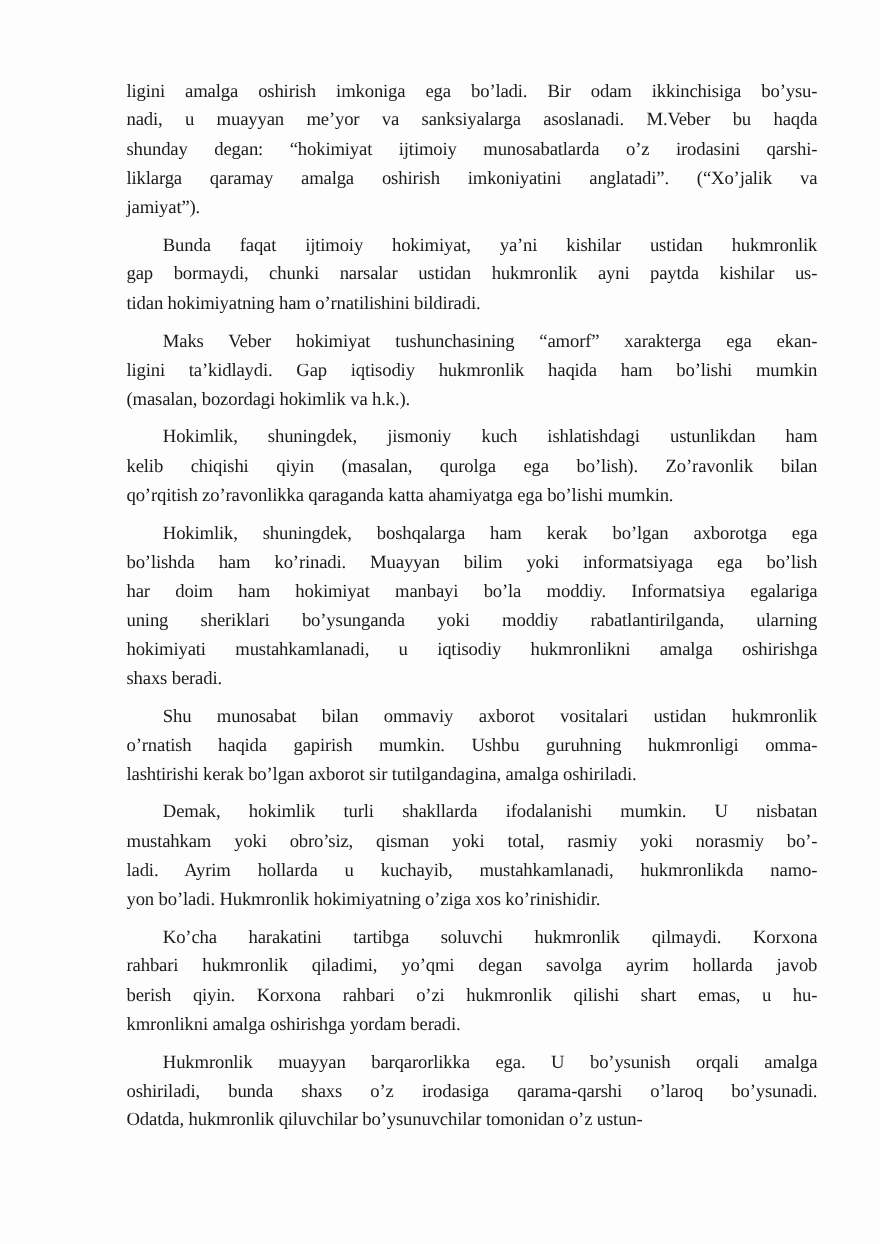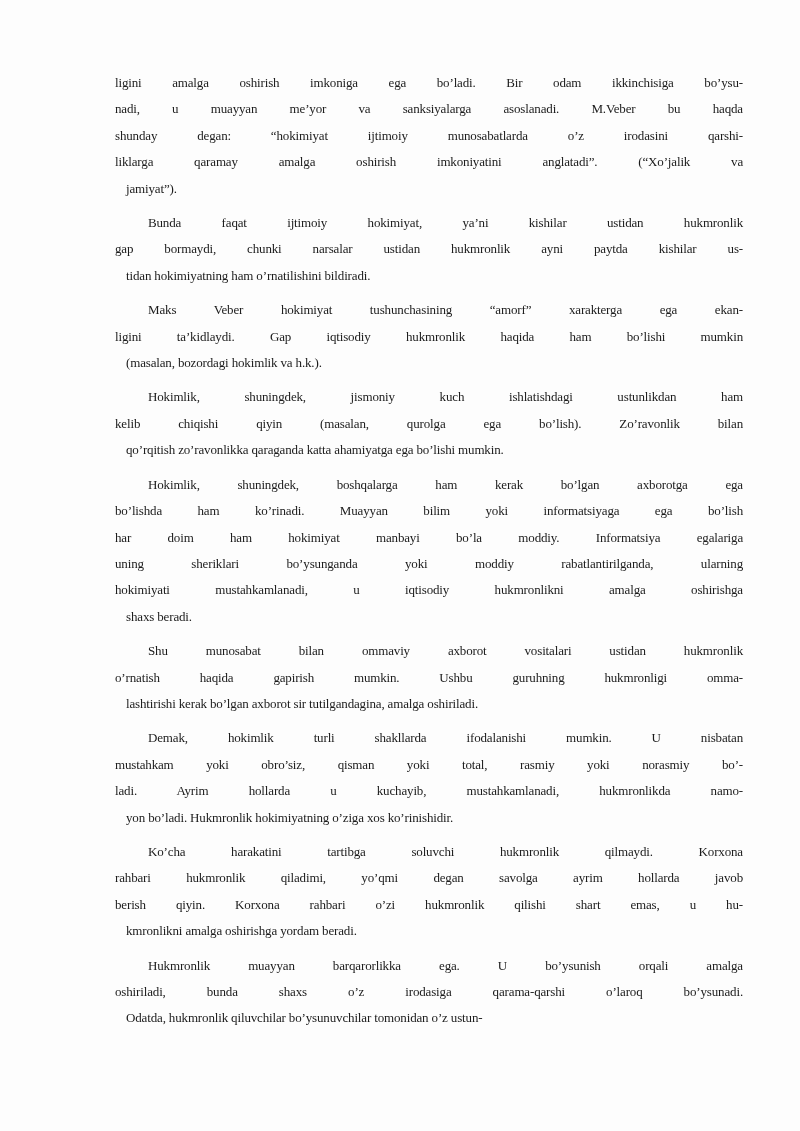--- a/index.html
+++ b/index.html
@@ -17,37 +17,36 @@
     position: absolute;
     inset: 0;
     background: var(--page-bg, #fdfdfd);
   }
   .text-block {
     position: absolute;
     left: 115px;
     top: 70px;
     width: 628px;
     font-family: "Liberation Serif", "DejaVu Serif", serif;
-    font-size: 13px;
+    font-size: 17px;
     line-height: 26.4px;
     letter-spacing: -0.15px;
     color: var(--ink, #1b1b1b);
   }
   .paragraph {
     margin: 0 0 8px 0;
   }
   .line {
     text-align: justify;
     text-align-last: justify;
     text-justify: inter-word;
     white-space: normal;
   }
   .line.last {
     text-align-last: left;
-    margin-left: 11px;
   }
   .line.indent {
     text-indent: 33px;
   }
 </style>
 </head>
 <body style="--page-bg: #fdfdfd; --ink: #1b1b1b;">
 
 <div class="page">
   <div class="text-block">

